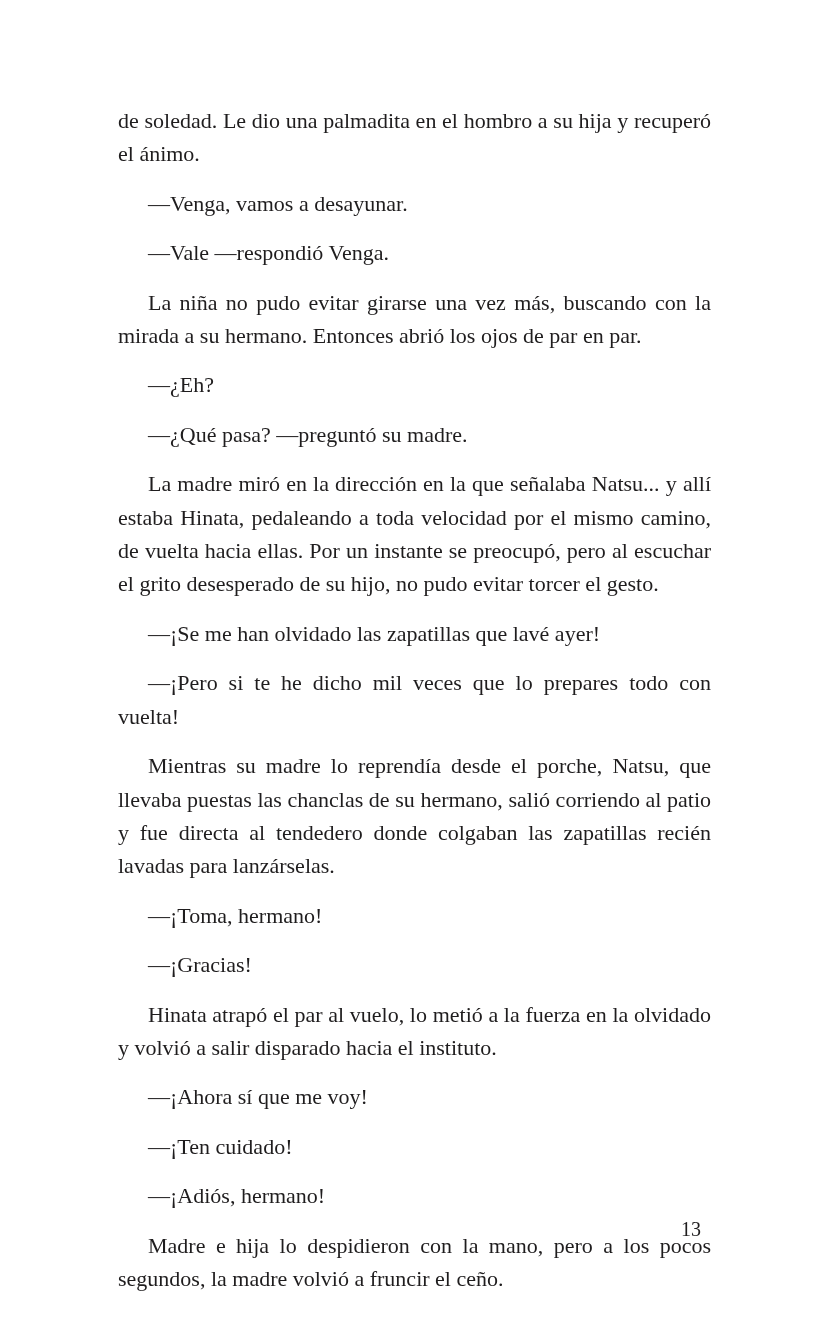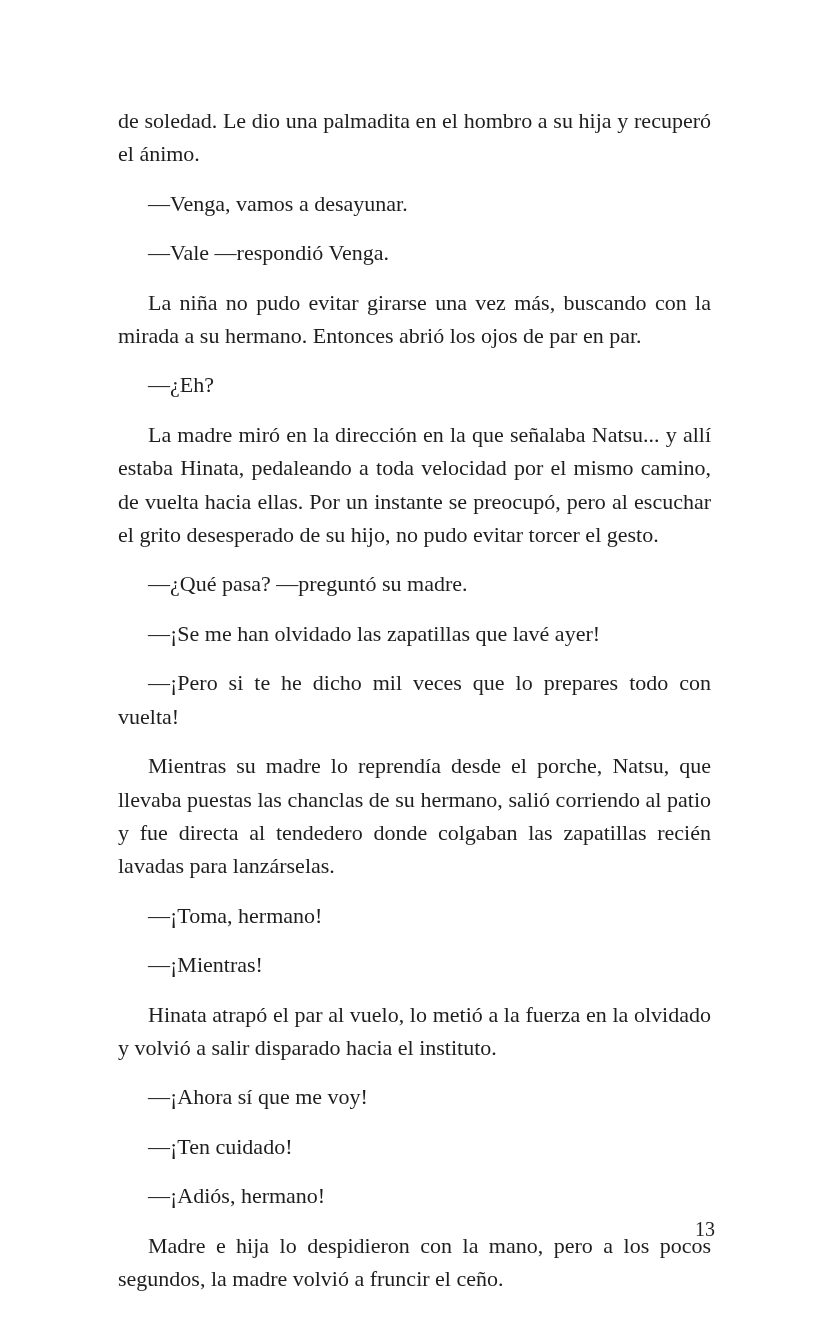--- a/index.html
+++ b/index.html
@@ -33,44 +33,44 @@
   .text-block p.para {
     margin: 0;
   }
   .text-block p.para.indent {
     text-indent: 30px;
     margin-top: 16px;
   }
   .page-number {
     position: absolute;
     top: 1216px;
-    left: 122px;
+    left: 108px;
     width: 593px;
     text-align: right;
     font-size: 20px;
     line-height: 26px;
   }
 </style>
 </head>
 <body>
 
 <div class="book-page">
   <div class="text-block">
       <p class="para">de soledad. Le dio una palmadita en el hombro a su hija y recuperó el ánimo.</p>
       <p class="para indent">—Venga, vamos a desayunar.</p>
       <p class="para indent">—Vale —respondió Venga.</p>
       <p class="para indent">La niña no pudo evitar girarse una vez más, buscando con la mirada a su hermano. Entonces abrió los ojos de par en par.</p>
       <p class="para indent">—¿Eh?</p>
+      <p class="para indent">—¿Qué pasa? —preguntó su madre.</p>
       <p class="para indent">La madre miró en la dirección en la que señalaba Natsu... y allí estaba Hinata, pedaleando a toda velocidad por el mismo camino, de vuelta hacia ellas. Por un instante se preocupó, pero al escuchar el grito desesperado de su hijo, no pudo evitar torcer el gesto.</p>
-      <p class="para indent">—¿Qué pasa? —preguntó su madre.</p>
       <p class="para indent">—¡Se me han olvidado las zapatillas que lavé ayer!</p>
       <p class="para indent">—¡Pero si te he dicho mil veces que lo prepares todo con vuelta!</p>
       <p class="para indent">Mientras su madre lo reprendía desde el porche, Natsu, que llevaba puestas las chanclas de su hermano, salió corriendo al patio y fue directa al tendedero donde colgaban las zapatillas recién lavadas para lanzárselas.</p>
       <p class="para indent">—¡Toma, hermano!</p>
-      <p class="para indent">—¡Mientras!</p>
+      <p class="para indent">—¡Gracias!</p>
       <p class="para indent">Hinata atrapó el par al vuelo, lo metió a la fuerza en la olvidado y volvió a salir disparado hacia el instituto.</p>
       <p class="para indent">—¡Ahora sí que me voy!</p>
       <p class="para indent">—¡Ten cuidado!</p>
       <p class="para indent">—¡Adiós, hermano!</p>
       <p class="para indent">Madre e hija lo despidieron con la mano, pero a los pocos segundos, la madre volvió a fruncir el ceño.</p>
     </div>
   <div class="page-number">13</div>
 </div>
 
 </body></html>

